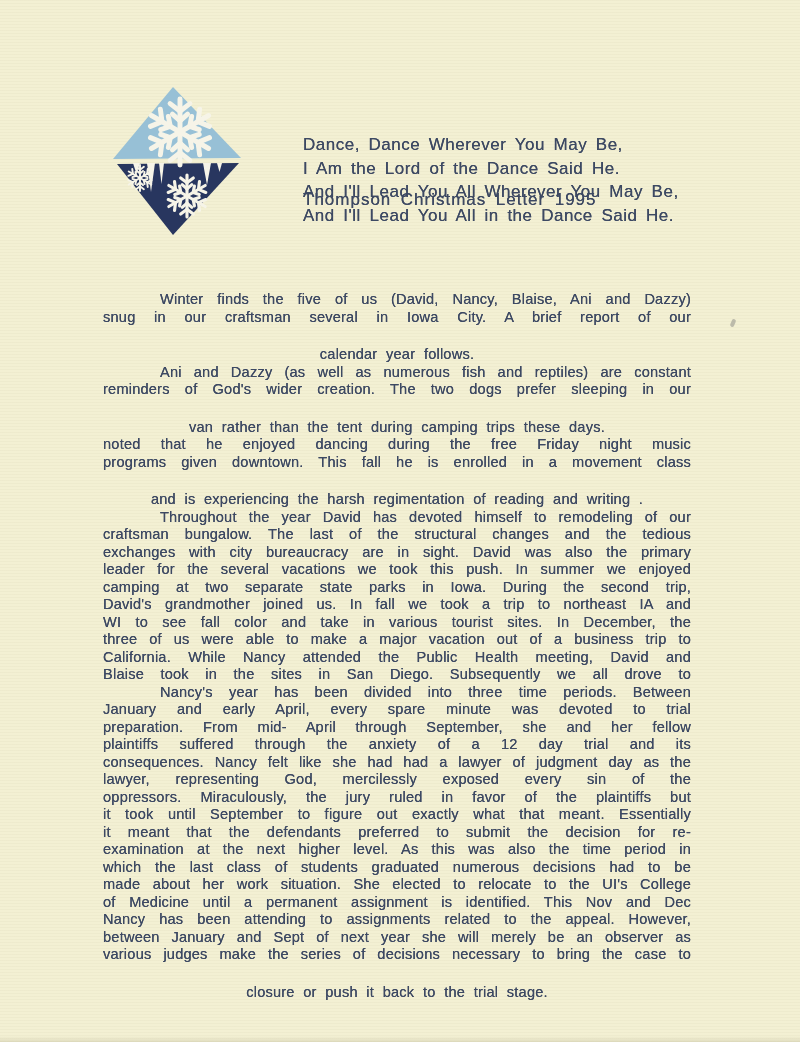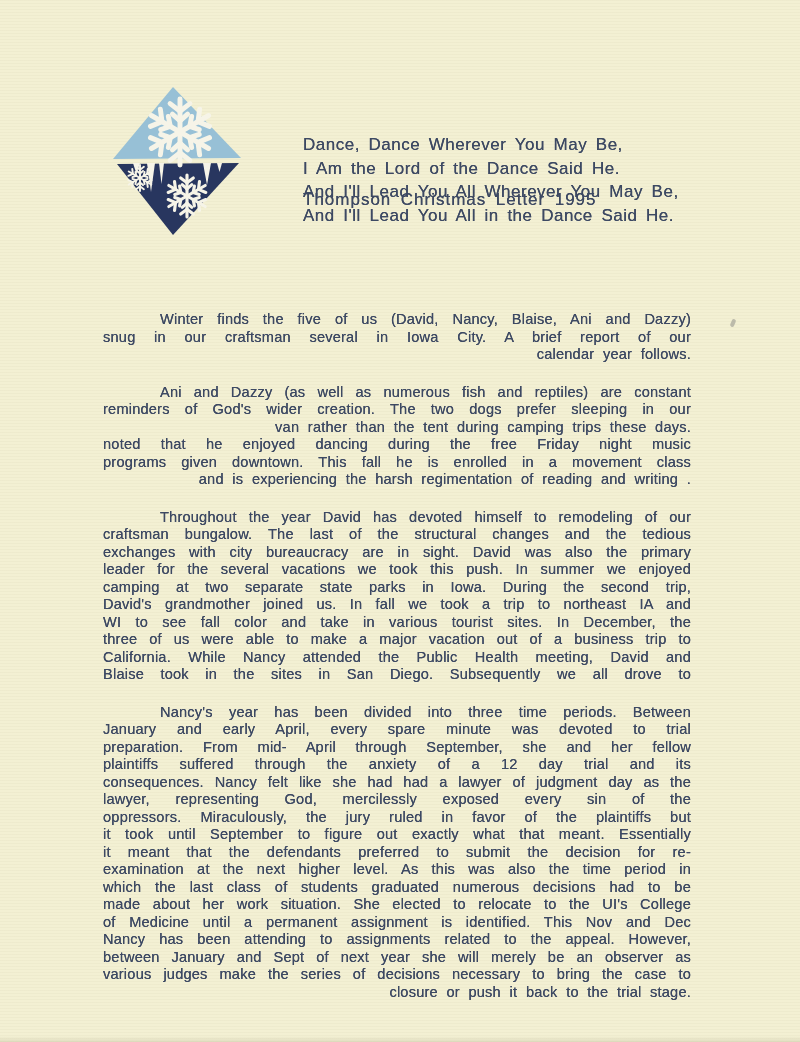--- a/index.html
+++ b/index.html
@@ -34,23 +34,23 @@
     text-shadow:0 0 .4px currentColor;
   }
   .letter-body{
     position:absolute;left:103px;top:291px;width:588px;
     color:var(--ink,#3d4963);
     font-size:14.6px;line-height:17.5px;
     letter-spacing:.2px;
     text-shadow:0 0 .35px currentColor;
   }
   .line{min-height:17.5px;}
-  .line.indent{text-indent:57px;margin-top:20px;}
+  .line.indent{text-indent:57px;}
   .line.fill{text-align:justify;text-align-last:justify;}
-  .line.last{text-align:right;word-spacing:.3em;}
+  .line.last{text-align:center;word-spacing:.3em;margin-top:20px;}
   .speck{
     position:absolute;left:731px;top:319px;width:4px;height:8px;
     background:#90908a;border-radius:2px;opacity:.55;transform:rotate(24deg);
   }
 </style>
 </head>
 <body>
 
 <div class="page">
 

